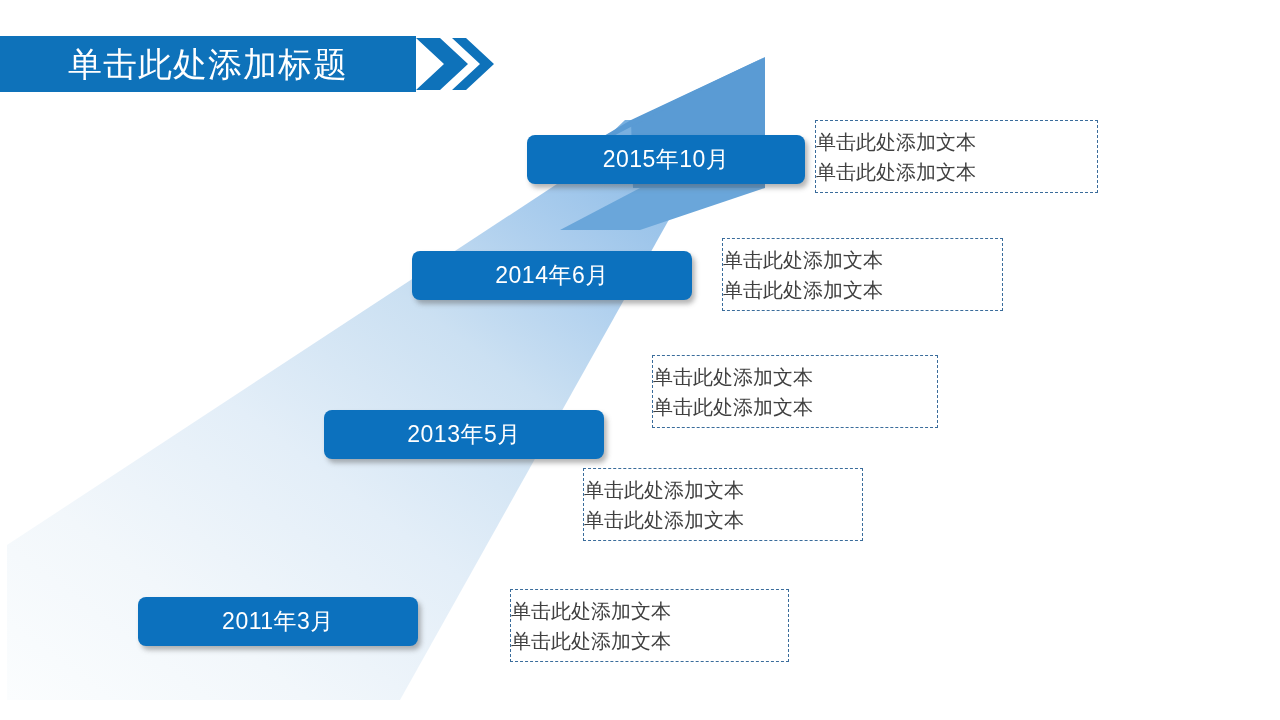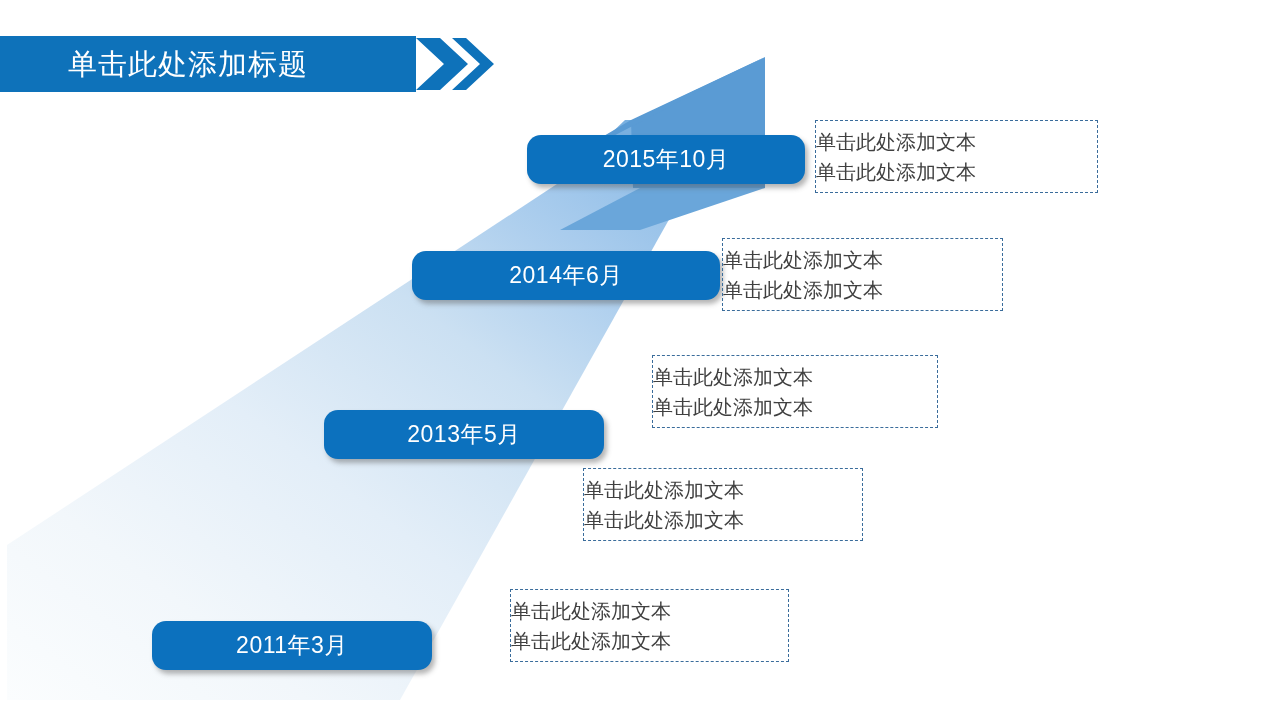--- a/index.html
+++ b/index.html
@@ -39,32 +39,32 @@
     position: absolute;
     left: 0;
     top: 0;
   }
   #title-text {
     position: absolute;
     left: 68px;
     top: 0;
     height: 44px;
     line-height: 56px;
-    font-size: 29px;
+    font-size: 34px;
     color: #ffffff;
     letter-spacing: 1px;
     white-space: nowrap;
     font-family: "Liberation Sans", "DejaVu Sans", sans-serif;
   }
 
   
   .badge {
     position: absolute;
     height: 49px;
-    border-radius: 14px;
+    border-radius: 8px;
     background: #0c71be;
     box-shadow: 3px 4px 5px rgba(90, 90, 90, 0.45);
     display: flex;
     align-items: center;
     justify-content: center;
     color: #ffffff;
     font-size: 23px;
     letter-spacing: 0.5px;
     white-space: nowrap;
   }
@@ -124,42 +124,42 @@
   </div>
 
   <div class="badge" style="left:527px; top:135px; width:278px;">
     <span>2015年10月</span>
   </div>
   <div class="note-box" style="left:815px; top:120px; width:283px; height:73px;">
     <div class="note-line">单击此处添加文本</div>
     <div class="note-line">单击此处添加文本</div>
   </div>
 
-  <div class="badge" style="left:412px; top:251px; width:308px;">
+  <div class="badge" style="left:412px; top:251px; width:280px;">
     <span>2014年6月</span>
   </div>
   <div class="note-box" style="left:722px; top:238px; width:281px; height:73px;">
     <div class="note-line">单击此处添加文本</div>
     <div class="note-line">单击此处添加文本</div>
   </div>
 
   <div class="badge" style="left:324px; top:366px; width:280px;margin-top:44px;">
     <span>2013年5月</span>
   </div>
   <div class="note-box" style="left:652px; top:355px; width:286px; height:73px;">
     <div class="note-line">单击此处添加文本</div>
     <div class="note-line">单击此处添加文本</div>
   </div>
 
   <div class="note-box" style="left:583px; top:468px; width:280px; height:73px;">
     <div class="note-line">单击此处添加文本</div>
     <div class="note-line">单击此处添加文本</div>
   </div>
 
-  <div class="badge" style="left:152px; top:597px; width:280px;margin-top:24px;">
+  <div class="badge" style="left:138px; top:597px; width:280px;">
     <span>2011年3月</span>
   </div>
   <div class="note-box" style="left:510px; top:589px; width:279px; height:73px;">
     <div class="note-line">单击此处添加文本</div>
     <div class="note-line">单击此处添加文本</div>
   </div>
 
 </div>
 
 </body></html>

